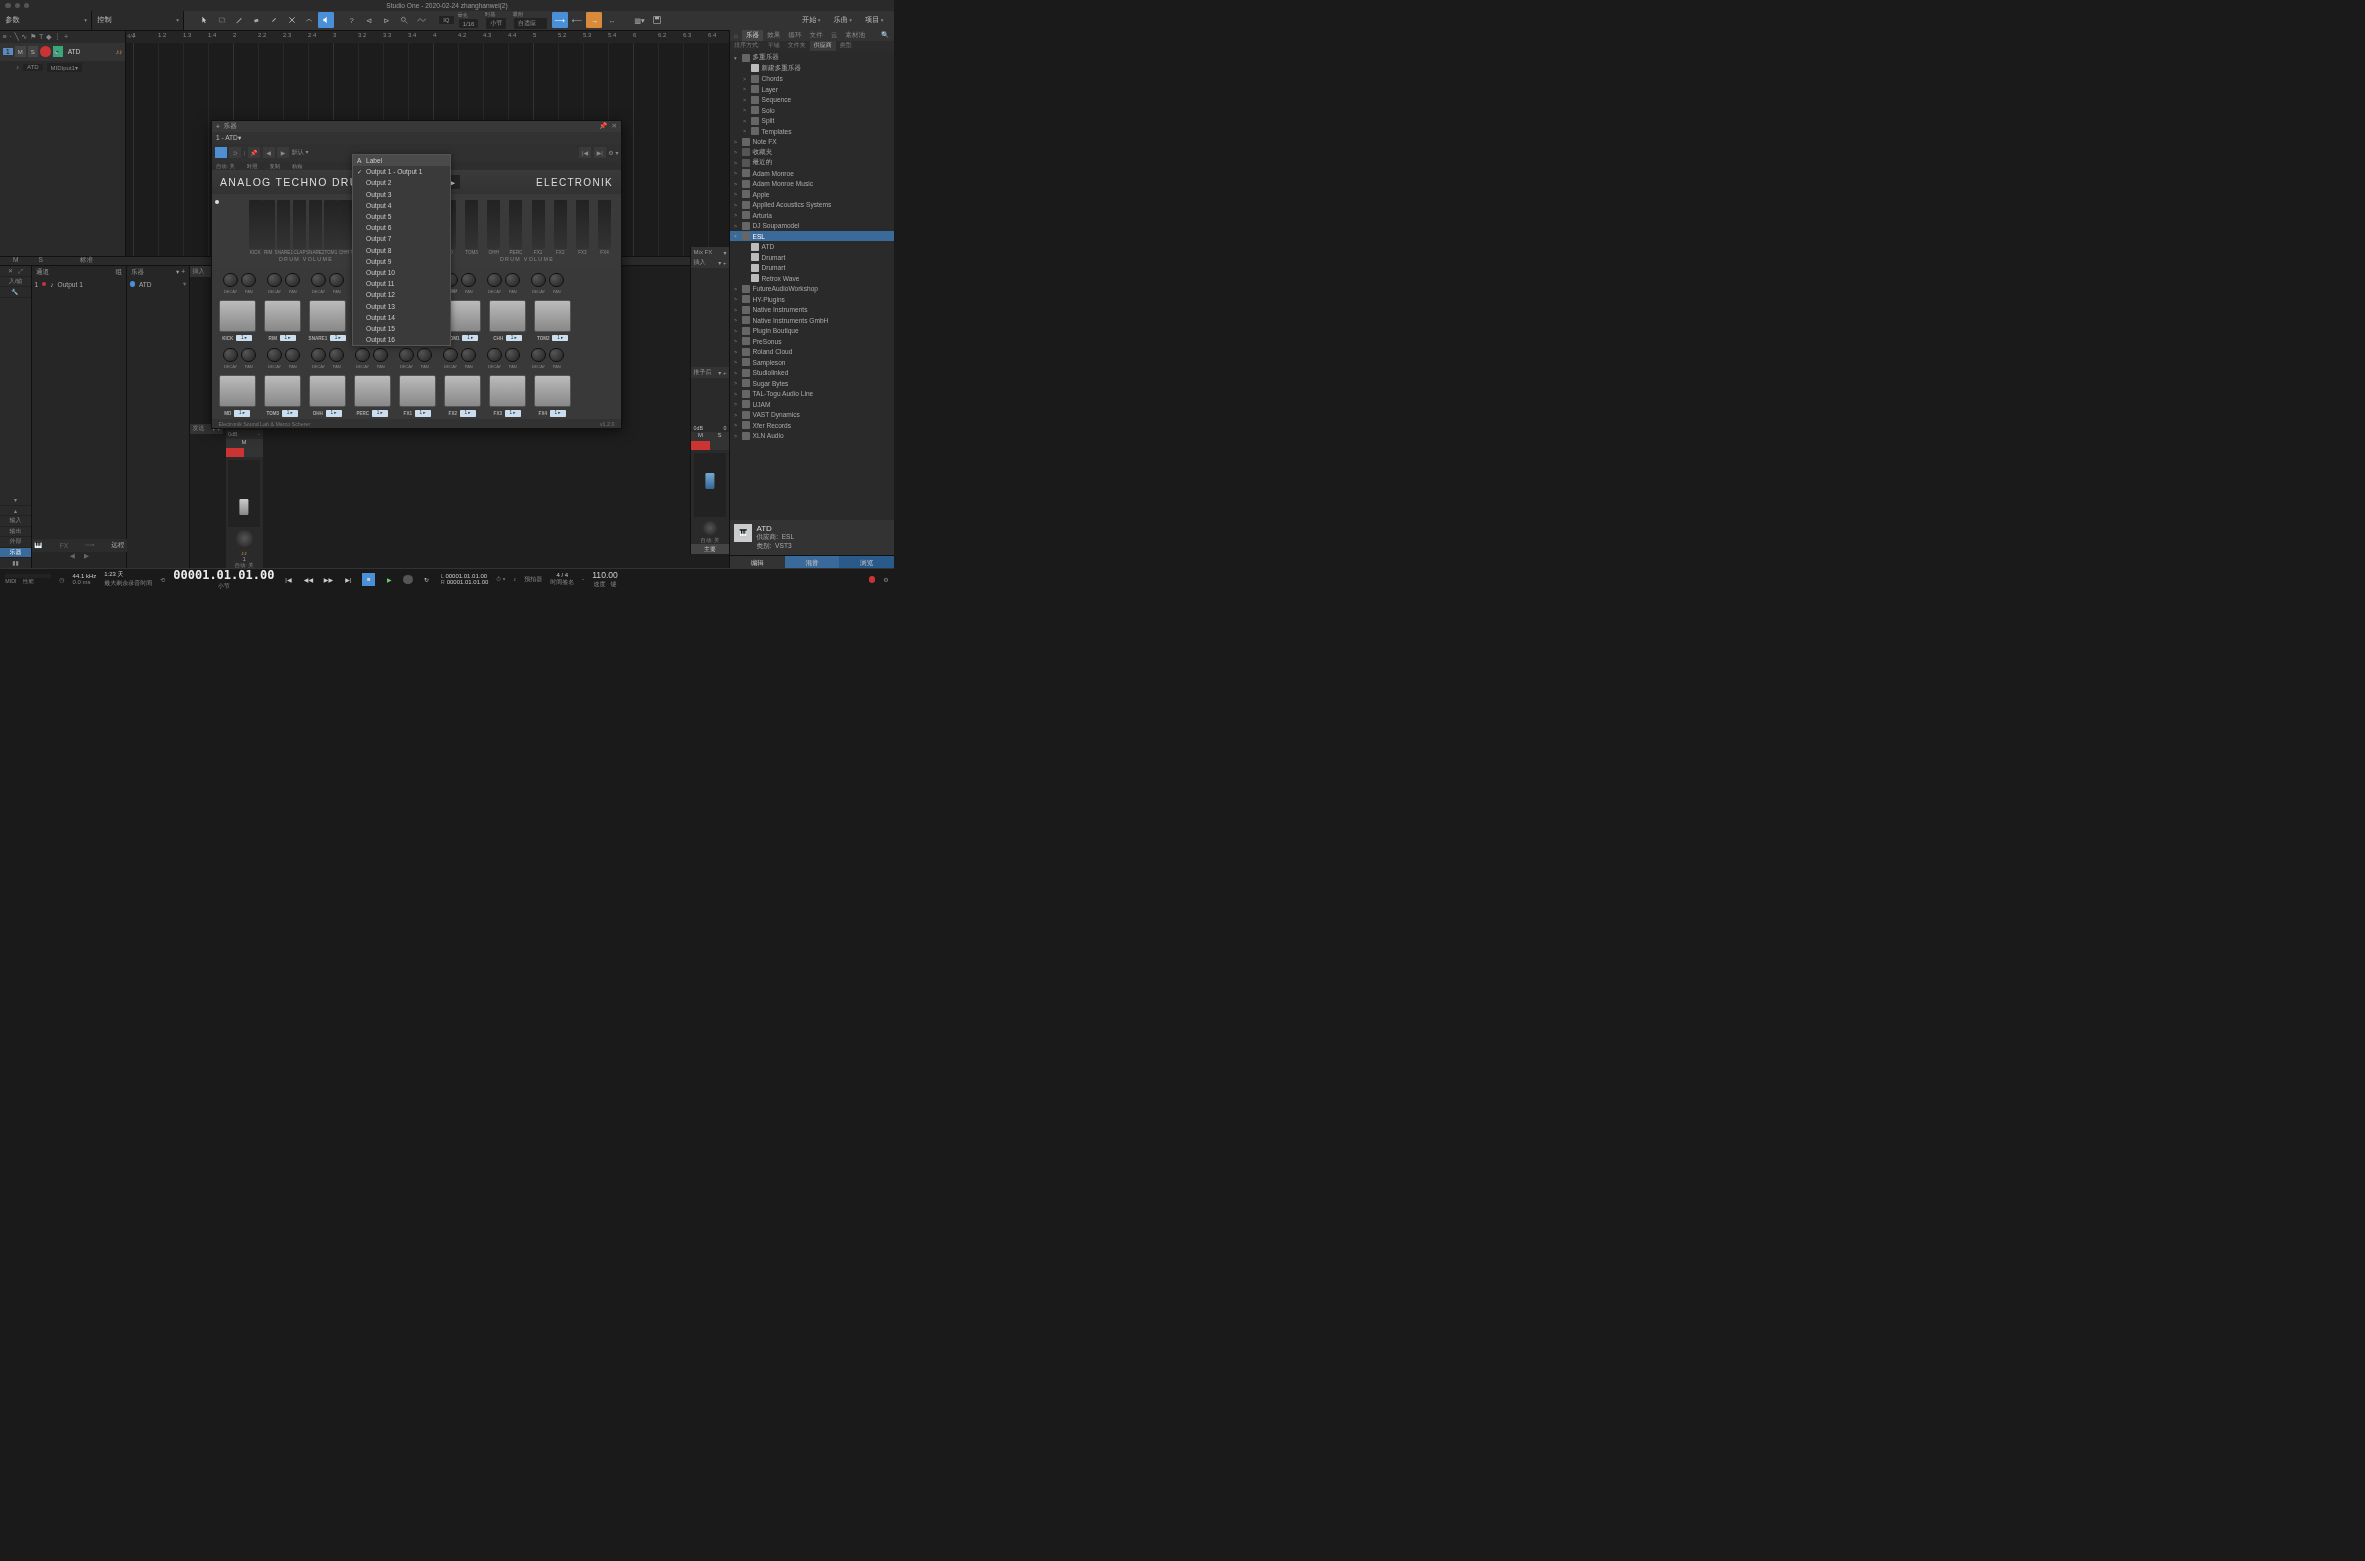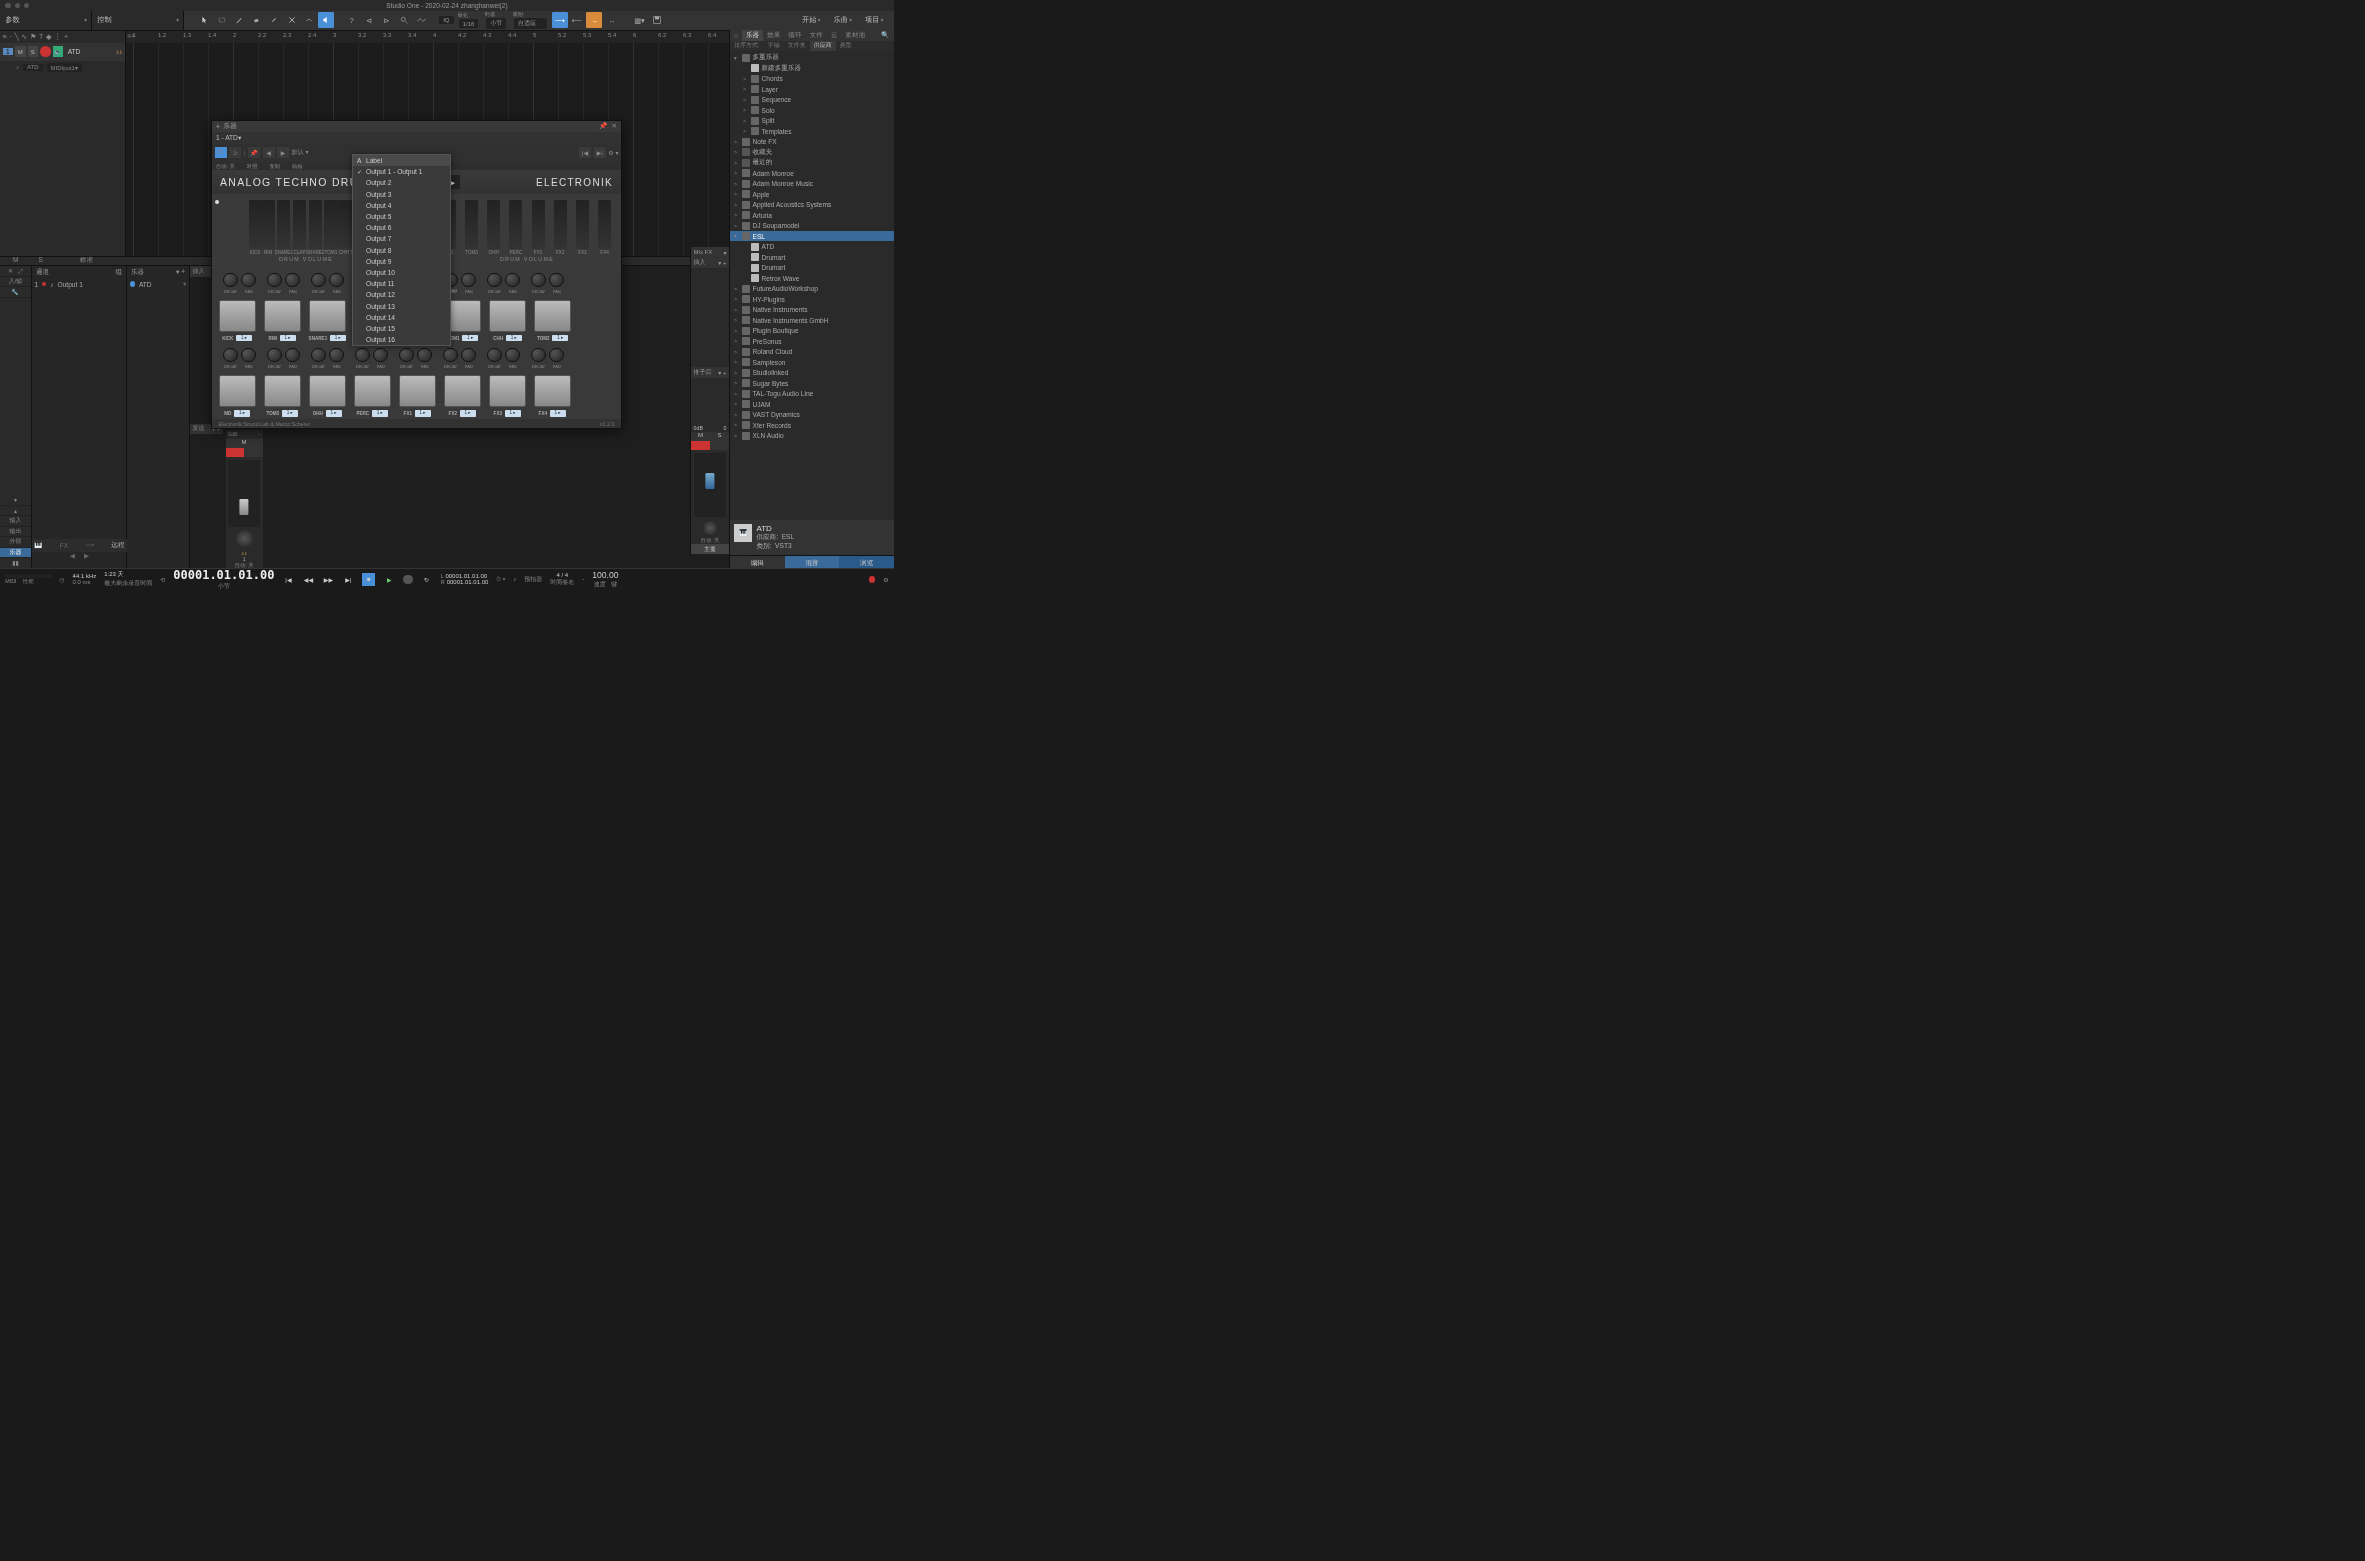--- a/index.html
+++ b/index.html
@@ -732,21 +732,21 @@
   </div>
   <span>⏱ ▾</span>
   <span>♪</span>
   <span>预拍器</span>
   <div style="display:flex;flex-direction:column;align-items:center">
     <span style="color:#ccc">4 / 4</span>
     <span>时间签名</span>
   </div>
   <span>-</span>
   <div style="display:flex;flex-direction:column;align-items:center">
-    <span style="color:#ccc;font-size:8.6px">100.00</span>
+    <span style="color:#ccc;font-size:8.6px">110.00</span>
     <span><span>速度</span> &nbsp; <span>键</span></span>
   </div>
   <div class="rec-ind" style="margin-left:auto"></div>
   <span>⚙</span>
 </div>
 
 <div class="plugin-window">
   <div class="plugin-titlebar">
     <span>+</span>&nbsp;&nbsp;
     <span>乐器</span>

